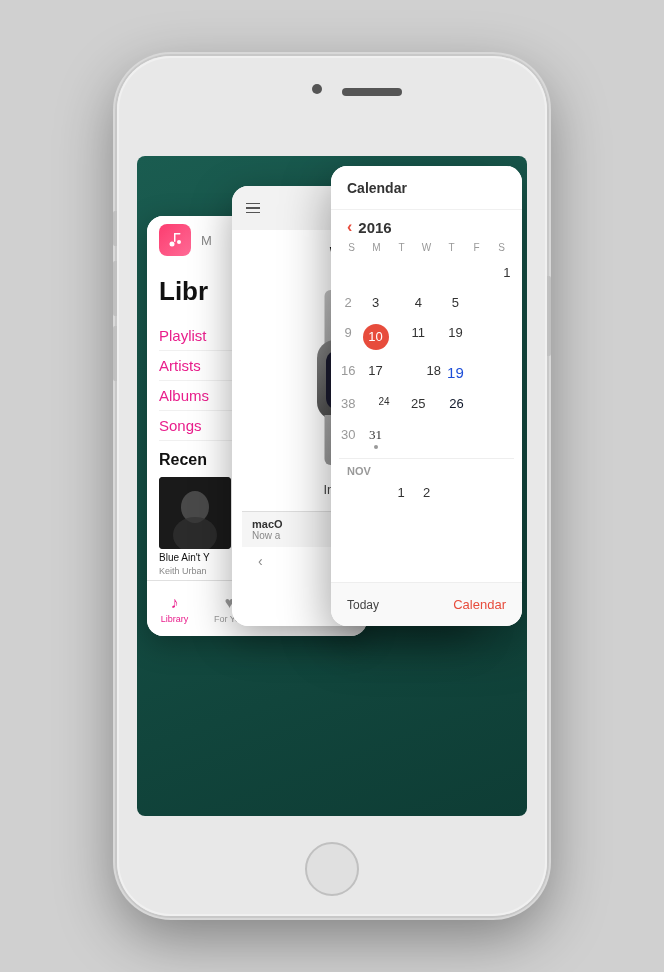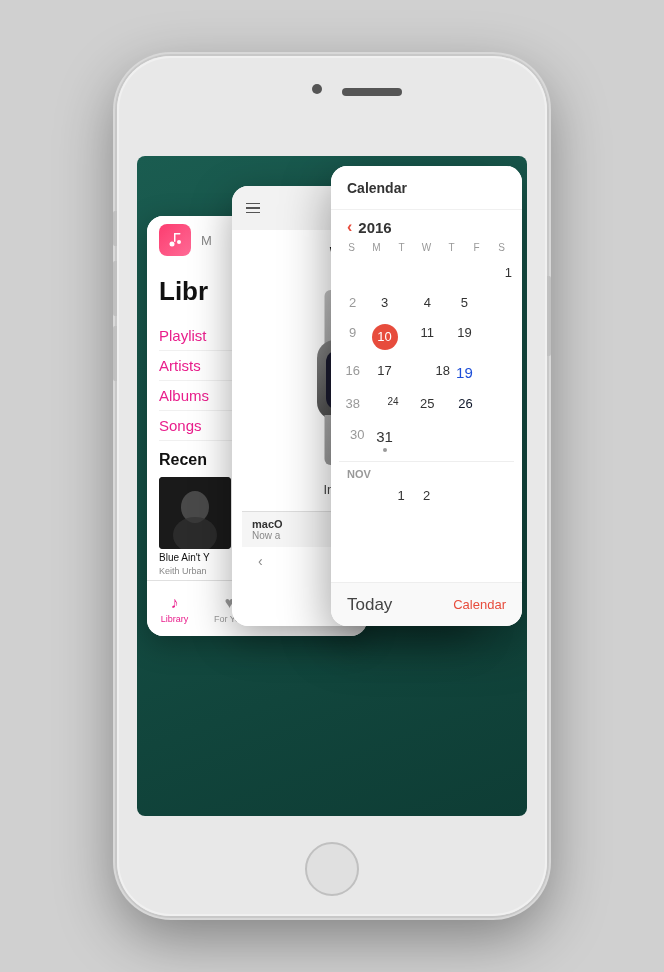--- a/index.html
+++ b/index.html
@@ -536,21 +536,21 @@
       right: 0;
       height: 44px;
       background: #f9f9f9;
       border-top: 1px solid #eee;
       display: flex;
       align-items: center;
       justify-content: space-between;
       padding: 0 16px;
     }
     .cal-today-btn {
-      font-size: 17px;
+      font-size: 12px;
       color: #444;
     }
     .cal-calendar-btn {
       font-size: 13px;
       color: #e74c3c;
     }
   </style>
 </head>
 <body>
 
@@ -727,22 +727,22 @@
           <div class="cal-cell cal-cell-empty"></div>
 
           <div class="cal-cell" style="font-size:13px;color:#999;text-align:center;padding:5px 2px;">38</div>
           <div class="cal-cell" style="font-size:10px;color:#333;text-align:center;padding:5px 2px;margin-left:17px;">24</div>
           <div class="cal-cell" style="font-size:13px;color:#333;text-align:center;padding:5px 2px;">25</div>
           <div class="cal-cell" style="font-size:13px;color:#0f172a;text-align:right;padding:5px 2px;">26</div>
           <div class="cal-cell cal-cell-empty"></div>
           <div class="cal-cell cal-cell-empty"></div>
           <div class="cal-cell cal-cell-empty"></div>
 
-          <div class="cal-cell" style="font-size:13px;color:#999;text-align:center;padding:5px 2px;margin-left:9px;">30</div>
-          <div class="cal-cell cal-cell-dot" style="font-size:15px;color:#333;text-align:center;padding:5px 2px;">
+          <div class="cal-cell" style="font-size:13px;color:#999;text-align:center;padding:5px 2px;">30</div>
+          <div class="cal-cell cal-cell-dot" style="font-size:13px;color:#333;text-align:center;padding:5px 2px;font-family:Liberation Serif, serif;">
             31
             <div class="cal-dot"></div>
           </div>
           <div class="cal-cell cal-cell-empty"></div>
           <div class="cal-cell cal-cell-empty"></div>
           <div class="cal-cell cal-cell-empty"></div>
           <div class="cal-cell cal-cell-empty"></div>
           <div class="cal-cell cal-cell-empty"></div>
         </div>
 

